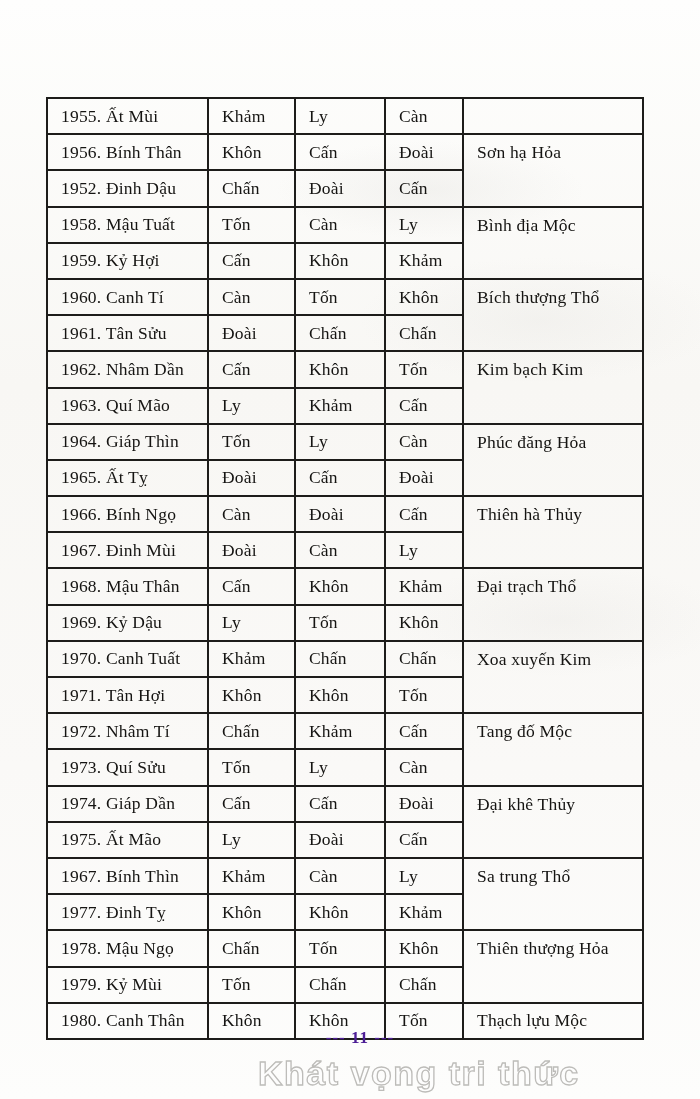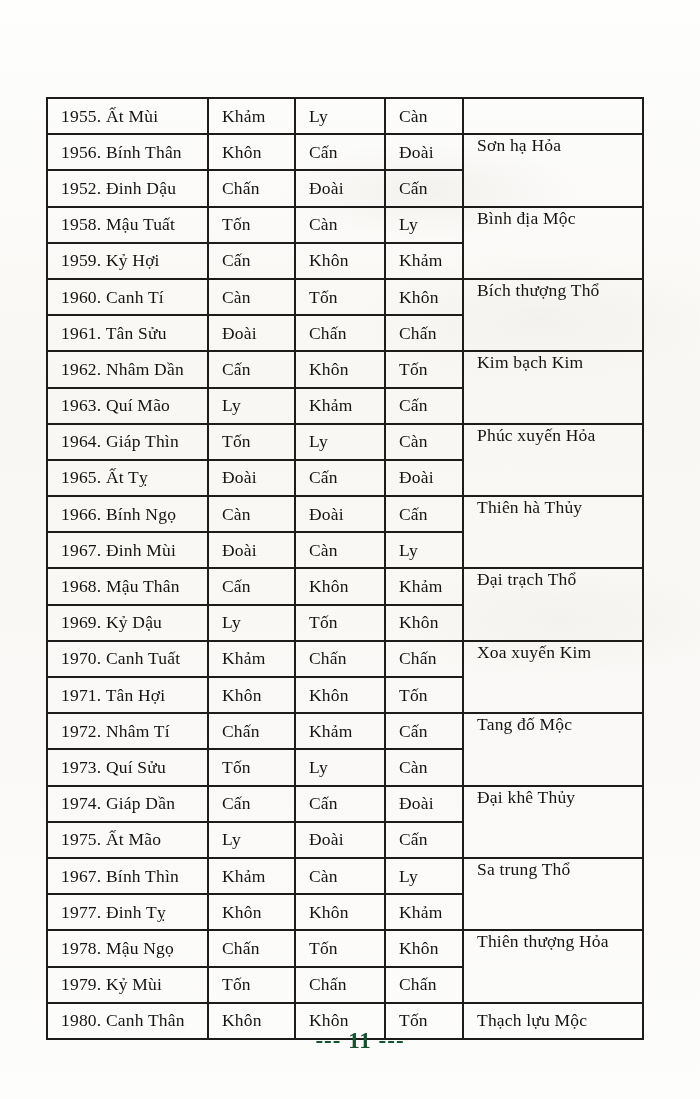--- a/index.html
+++ b/index.html
@@ -40,20 +40,21 @@
     color: #151412;
     vertical-align: middle;
     padding: 0 2px 0 13px;
     white-space: nowrap;
     overflow: hidden;
     letter-spacing: 0.2px;
   }
   td.col-year { padding-left: 9px; }
   td.col-element.merged {
     vertical-align: top;
+    padding-top: 7px;
   }
   .watermark-layer {
     position: absolute;
     inset: 0;
     z-index: 2;
     pointer-events: none;
   }
   .wm-brand {
     position: absolute;
     left: 146px;
@@ -77,23 +78,23 @@
     color: rgba(255,255,255,0.25);
     -webkit-text-stroke: 1.3px #bdbcb9;
     line-height: 1;
   }
   .page-number {
     position: absolute;
     left: 290px;
     top: 1028px;
     width: 140px;
     text-align: center;
-    font-size: 23px;
+    font-size: 17px;
     font-weight: bold;
-    color: #14532d;
+    color: #4c1d95;
     z-index: 3;
     letter-spacing: 1px;
   }
 </style>
 </head>
 <body>
 
 <div class="scan-page"></div>
 
 <table class="year-table">
@@ -162,21 +163,21 @@
         <td class="col-year">1963. Quí Mão</td>
         <td class="col-trigram">Ly</td>
         <td class="col-trigram">Khảm</td>
         <td class="col-trigram">Cấn</td>
       </tr>
       <tr>
         <td class="col-year">1964. Giáp Thìn</td>
         <td class="col-trigram">Tốn</td>
         <td class="col-trigram">Ly</td>
         <td class="col-trigram">Càn</td>
-        <td class="col-element merged" rowspan="2">Phúc xuyến Hỏa</td>
+        <td class="col-element merged" rowspan="2">Phúc đăng Hỏa</td>
       </tr>
       <tr>
         <td class="col-year">1965. Ất Tỵ</td>
         <td class="col-trigram">Đoài</td>
         <td class="col-trigram">Cấn</td>
         <td class="col-trigram">Đoài</td>
       </tr>
       <tr>
         <td class="col-year">1966. Bính Ngọ</td>
         <td class="col-trigram">Càn</td>
@@ -272,15 +273,16 @@
         <td class="col-year">1980. Canh Thân</td>
         <td class="col-trigram">Khôn</td>
         <td class="col-trigram">Khôn</td>
         <td class="col-trigram">Tốn</td>
         <td class="col-element">Thạch lựu Mộc</td>
       </tr>
     </tbody>
 </table>
 
 <div class="watermark-layer">
+  <div class="wm-slogan">Khát vọng tri thức</div>
 </div>
 
 <div class="page-number">--- 11 ---</div>
 
 </body></html>

